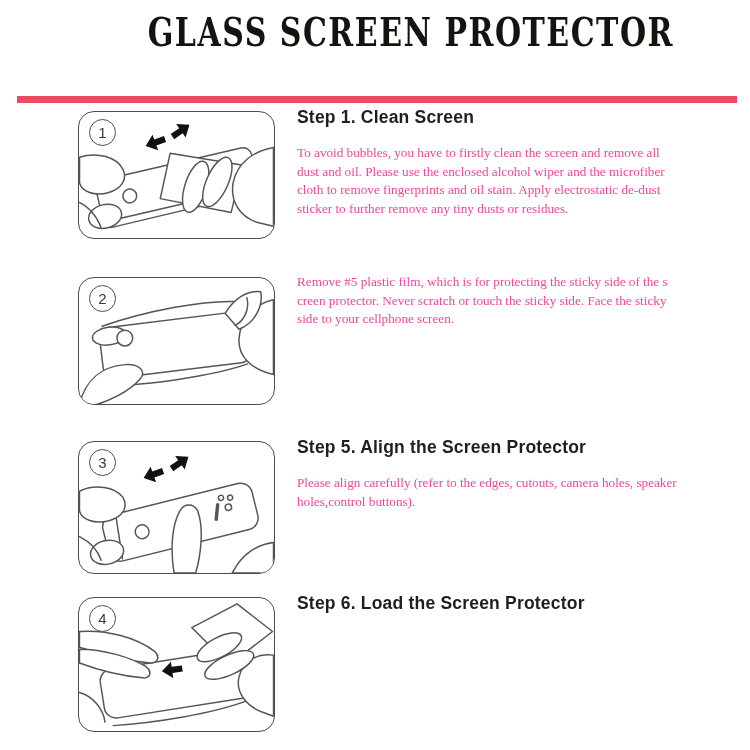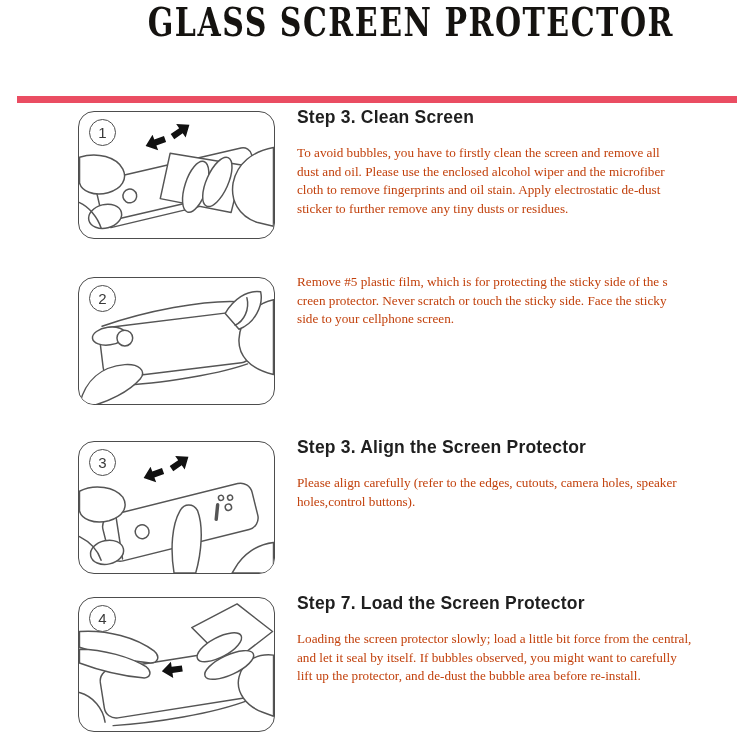--- a/index.html
+++ b/index.html
@@ -1,21 +1,21 @@
 <!DOCTYPE html>
 <html><head>
 <meta charset="utf-8">
 <style>
   html,body{margin:0;padding:0;}
   body{
     width:750px;height:750px;position:relative;background:#ffffff;
     font-family:"Liberation Sans",sans-serif;color:#1c1c1c;overflow:hidden;
   }
   
-  .header{position:absolute;top:0;left:60px;width:690px;text-align:center;}
+  .header{position:absolute;top:10px;left:60px;width:690px;text-align:center;}
   .title{
     font-family:"DejaVu Serif",serif;font-weight:bold;color:#151310;
     font-size:40px;line-height:44px;letter-spacing:2px;white-space:nowrap;
   }
   .title span{display:inline-block;transform:scaleX(0.75);transform-origin:center;}
   .divider{position:absolute;top:96px;left:17px;width:720px;height:7px;background:#ea4d62;}
 
   
   .step{position:absolute;left:78px;display:flex;align-items:flex-start;}
   .illus{
@@ -28,21 +28,21 @@
     border-radius:50%;display:flex;align-items:center;justify-content:center;
     font-size:15px;color:#3a3a3a;background:#fff;z-index:2;font-family:"Liberation Sans",sans-serif;
   }
   .stext{margin-left:22px;width:452px;margin-top:-4px;}
   .stext h2{
     margin:0 0 16px 0;font-size:17.5px;font-weight:bold;color:#1f1f1f;
     font-family:"Liberation Sans",sans-serif;letter-spacing:0.2px;
   }
   .stext p{
     margin:0;font-family:"Liberation Serif",serif;font-size:13.2px;line-height:1.42;
-    color:#c2410c;white-space:pre-line;
+    color:#ec4899;white-space:pre-line;
   }
   
   .ln{fill:none;stroke:#555;stroke-width:1.5;stroke-linecap:round;stroke-linejoin:round;}
   .wh{fill:#fff;stroke:#555;stroke-width:1.5;stroke-linecap:round;stroke-linejoin:round;}
   .arr{fill:#111;stroke:none;}
 </style>
 </head>
 <body>
 
 <div class="page">
@@ -66,21 +66,21 @@
         <ellipse class="wh" cx="118" cy="76" rx="11" ry="27" transform="rotate(18 118 76)"></ellipse>
         <ellipse class="wh" cx="140" cy="71" rx="11" ry="27" transform="rotate(24 140 71)"></ellipse>
         <path class="wh" d="M0,46 C18,40 38,46 44,58 C49,68 43,78 29,82 C14,86 2,80 0,72 Z"></path>
         <ellipse class="wh" cx="26" cy="106" rx="17" ry="12" transform="rotate(-14 26 106)"></ellipse>
         <path class="ln" d="M0,92 C9,96 18,106 22,118"></path>
         <path class="arr" transform="translate(77,31) rotate(160) scale(1.05)" d="M-10,-3 L0,-3 L0,-8 L10,0 L0,8 L0,3 L-10,3 Z"></path>
         <path class="arr" transform="translate(103,19) rotate(-35) scale(1.05)" d="M-10,-3 L0,-3 L0,-8 L10,0 L0,8 L0,3 L-10,3 Z"></path>
       </svg>
     </div>
     <div class="stext">
-      <h2>Step 3. Clean Screen</h2>
+      <h2>Step 1. Clean Screen</h2>
       <p>To avoid bubbles, you have to firstly clean the screen and remove all
 dust and oil. Please use the enclosed alcohol wiper and the microfiber
 cloth to remove fingerprints and oil stain. Apply electrostatic de-dust
 sticker to further remove any tiny dusts or residues.</p>
     </div>
   </section>
 
   <section class="step" style="top:277px">
     <div class="illus" style="height:128px">
       <span class="badge">2</span>
@@ -121,21 +121,21 @@
         <path class="wh" d="M0,50 C16,42 36,46 44,56 C50,66 44,76 30,80 C14,84 2,78 0,70 Z"></path>
         <ellipse class="wh" cx="28" cy="112" rx="17" ry="12" transform="rotate(-12 28 112)"></ellipse>
         <path class="ln" d="M0,96 C8,100 18,108 22,120"></path>
         <path class="wh" d="M96,133 C92,108 94,84 102,70 C106,62 116,62 120,70 C126,86 124,112 118,133 Z"></path>
         <path class="wh" d="M197,102 C180,104 166,114 158,128 L155,133 L197,133 Z"></path>
         <path class="arr" transform="translate(75,33) rotate(160) scale(1.05)" d="M-10,-3 L0,-3 L0,-8 L10,0 L0,8 L0,3 L-10,3 Z"></path>
         <path class="arr" transform="translate(102,21) rotate(-35) scale(1.05)" d="M-10,-3 L0,-3 L0,-8 L10,0 L0,8 L0,3 L-10,3 Z"></path>
       </svg>
     </div>
     <div class="stext">
-      <h2>Step 3. Align the Screen Protector</h2>
+      <h2>Step 5. Align the Screen Protector</h2>
       <p>Please align carefully (refer to the edges, cutouts, camera holes, speaker
 holes,control buttons).</p>
     </div>
   </section>
 
   <section class="step" style="top:597px">
     <div class="illus" style="height:135px">
       <span class="badge">4</span>
       <svg viewBox="0 0 197 135">
         <g transform="rotate(-9 98 85)">
@@ -146,20 +146,17 @@
         <path class="wh" d="M0,52 C24,52 52,60 68,70 C74,75 72,82 64,81 C42,79 16,72 0,66 Z"></path>
         <path class="ln" d="M0,96 C14,100 24,112 26,126"></path>
         <polygon class="wh" points="114,30 160,6 196,34 152,68"></polygon>
         <path class="wh" d="M197,58 C180,56 166,64 162,80 C158,96 170,110 186,116 L197,120 Z"></path>
         <ellipse class="wh" cx="142" cy="50" rx="25" ry="10" transform="rotate(-28 142 50)"></ellipse>
         <ellipse class="wh" cx="152" cy="68" rx="27" ry="10" transform="rotate(-25 152 68)"></ellipse>
         <path class="arr" transform="translate(94,73) rotate(172) scale(1.05)" d="M-10,-3 L0,-3 L0,-8 L10,0 L0,8 L0,3 L-10,3 Z"></path>
       </svg>
     </div>
     <div class="stext">
-      <h2>Step 7. Load the Screen Protector</h2>
-      <p>Loading the screen protector slowly; load a little bit force from the central,
-and let it seal by itself. If bubbles observed, you might want to carefully
-lift up the protector, and de-dust the bubble area before re-install.</p>
+      <h2>Step 6. Load the Screen Protector</h2>
     </div>
   </section>
 
 </div>
 
 </body></html>

